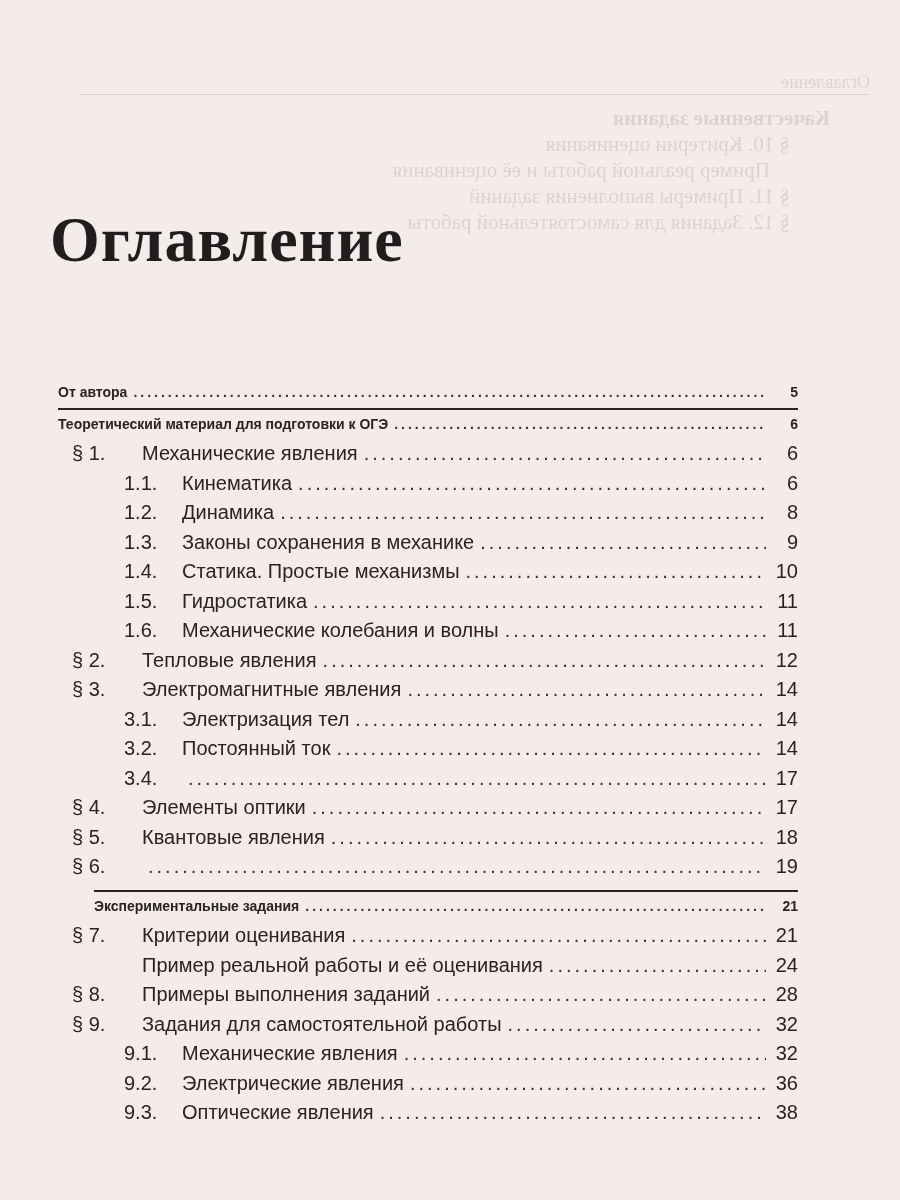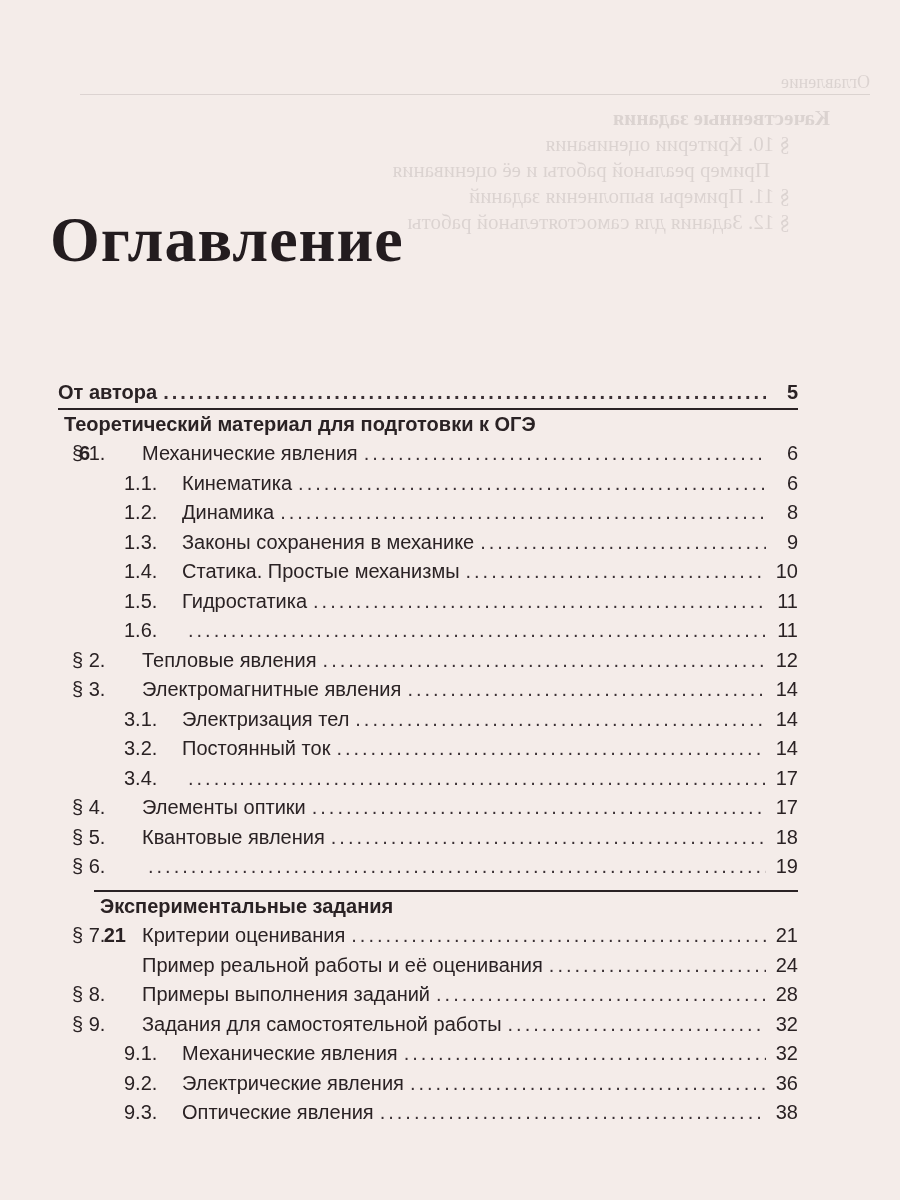--- a/index.html
+++ b/index.html
@@ -31,22 +31,22 @@
     transform-origin: left; 
   }
   .row .lbl { white-space: nowrap; }
   .row .num { display: inline-block; white-space: nowrap; }
   .row .dots {
     flex: 1; overflow: hidden; white-space: nowrap; margin: 0 6px;
     letter-spacing: 3px; color: #3a3034;
   }
   .row .dots::before { content: "..................................................................................................................................................................."; }
   .row .pg { min-width: 26px; text-align: right; }
-  .row.part { font-weight: bold; font-size: 20px; }
-  .row.part.sep { border-top: 2px solid #2a2224; flex-direction: column; }
+  .row.part { font-weight: bold; font-size: 14px; }
+  .row.part.sep { border-top: 2px solid #2a2224; }
   .row.part.gap { margin-top: 8px; margin-left: 36px; }
   .row.l1 .num { width: 70px; padding-left: 14px; }
   .row.l1p .lbl { padding-left: 84px; }
   .row.l2 .num { width: 58px; padding-left: 66px; }
   .toc-body { font-stretch: condensed; }
 </style>
 </head>
 <body>
 
 <div class="ghost">
@@ -113,20 +113,21 @@
 
   <div class="row l2">
     <span class="num">1.5.</span>
     <span class="lbl">Гидростатика</span>
     <span class="dots"></span>
     <span class="pg">11</span>
   </div>
 
   <div class="row l2">
     <span class="num">1.6.</span>
+    <span class="lbl">Механические колебания и волны</span>
     <span class="dots"></span>
     <span class="pg">11</span>
   </div>
 
   <div class="row l1">
     <span class="num">§ 2.</span>
     <span class="lbl">Тепловые явления</span>
     <span class="dots"></span>
     <span class="pg">12</span>
   </div>

